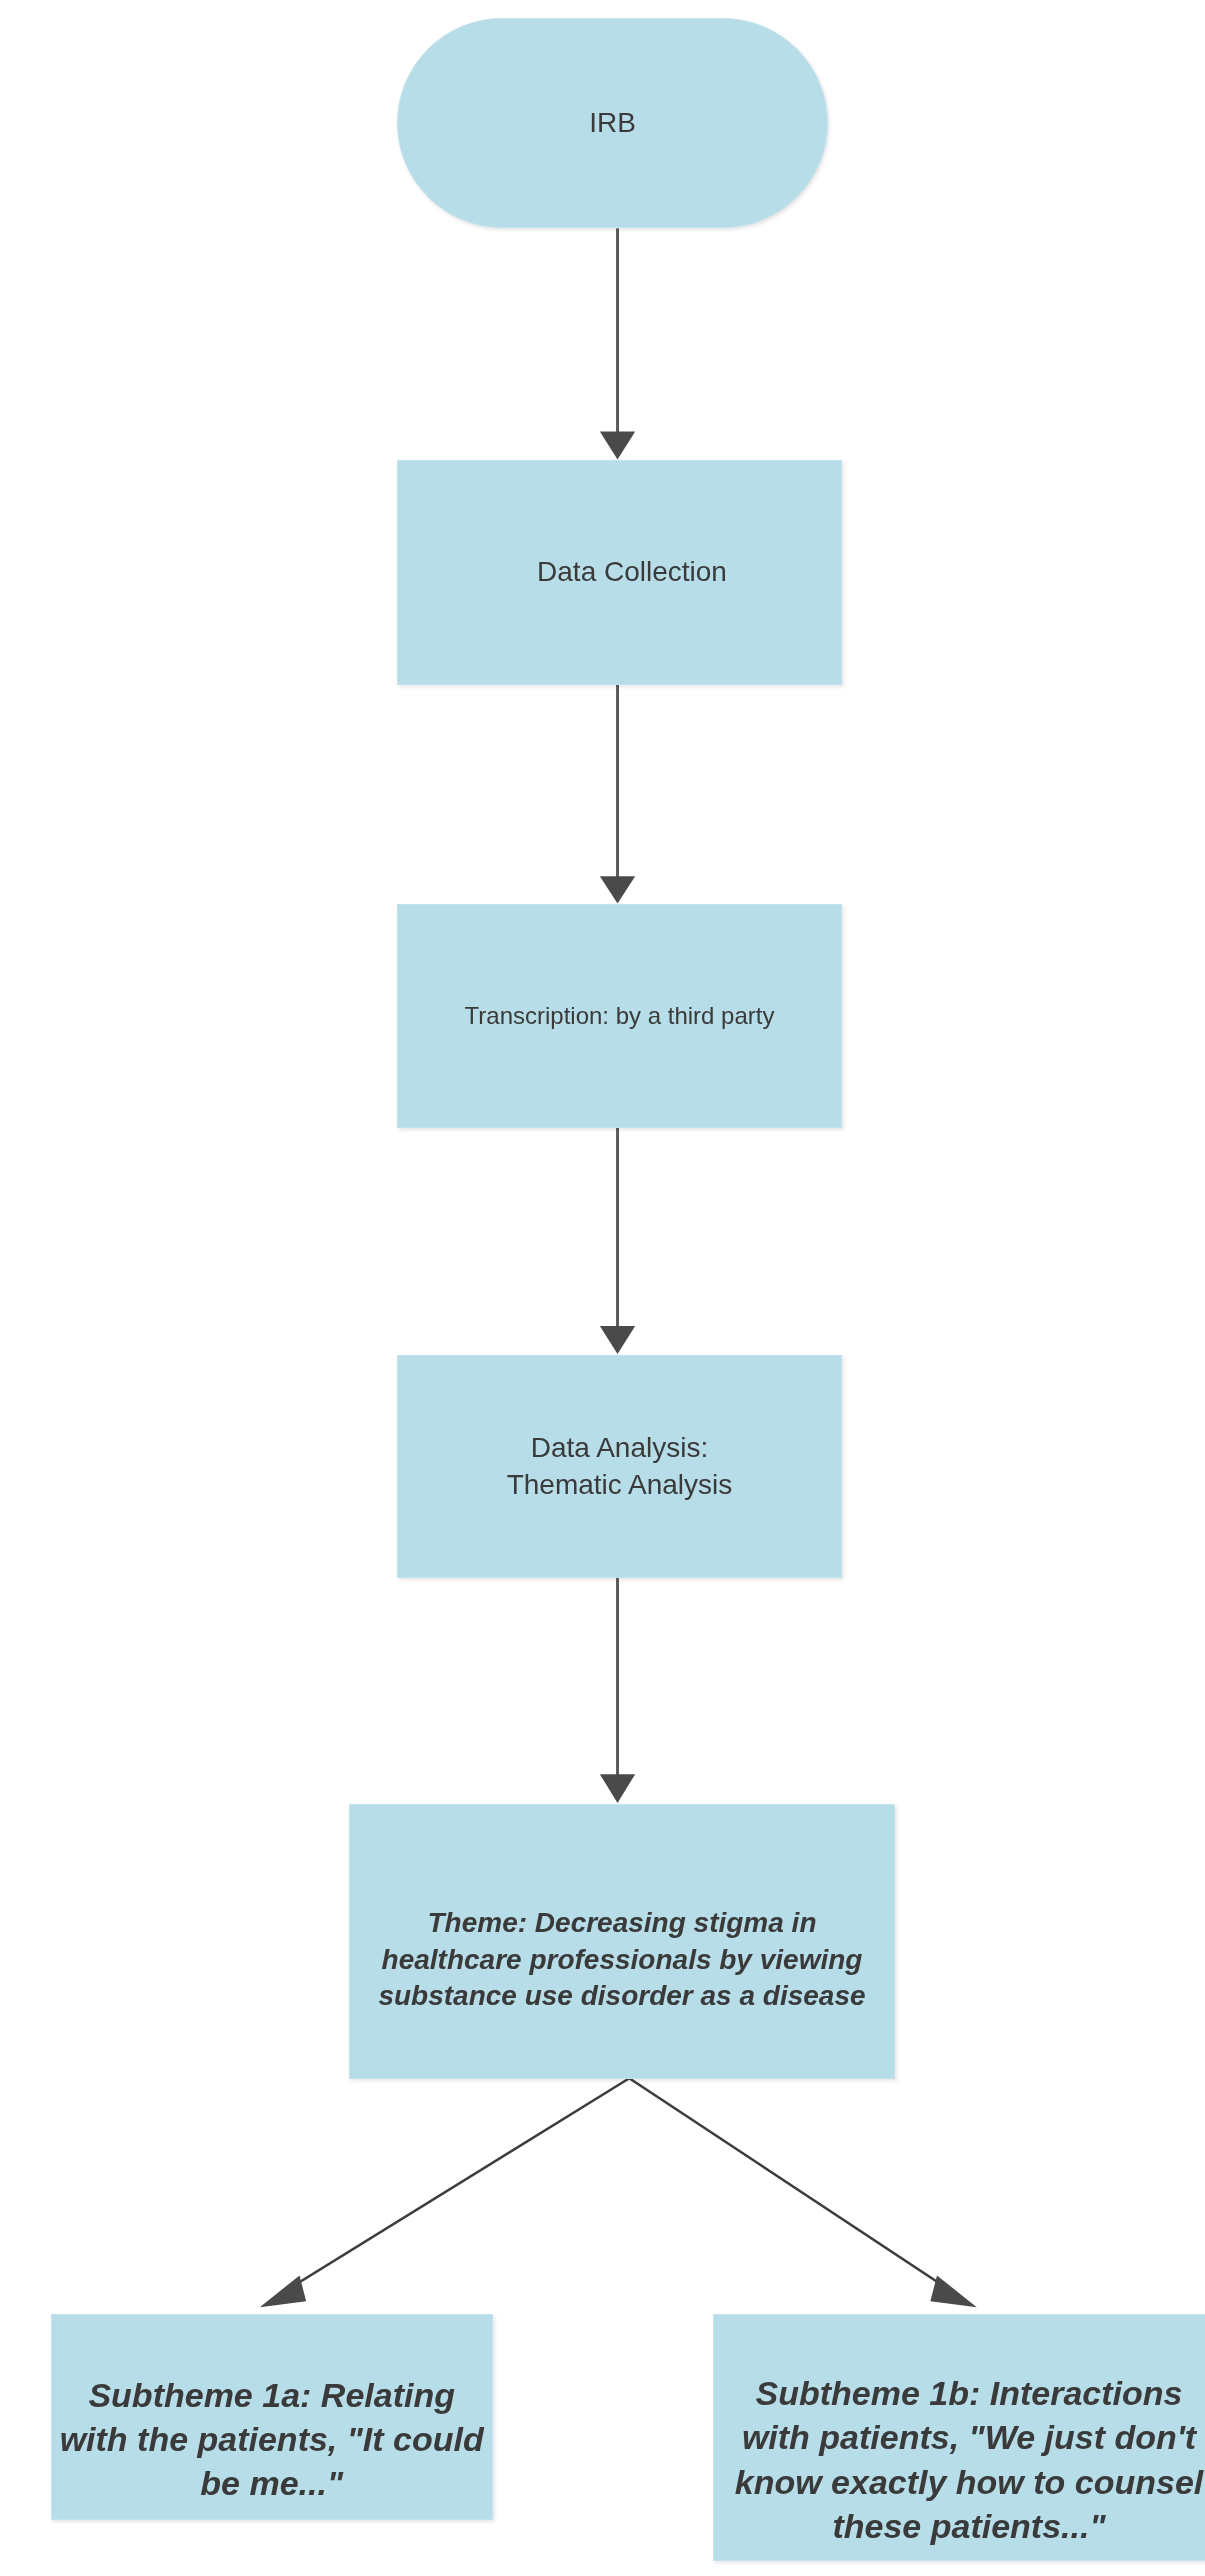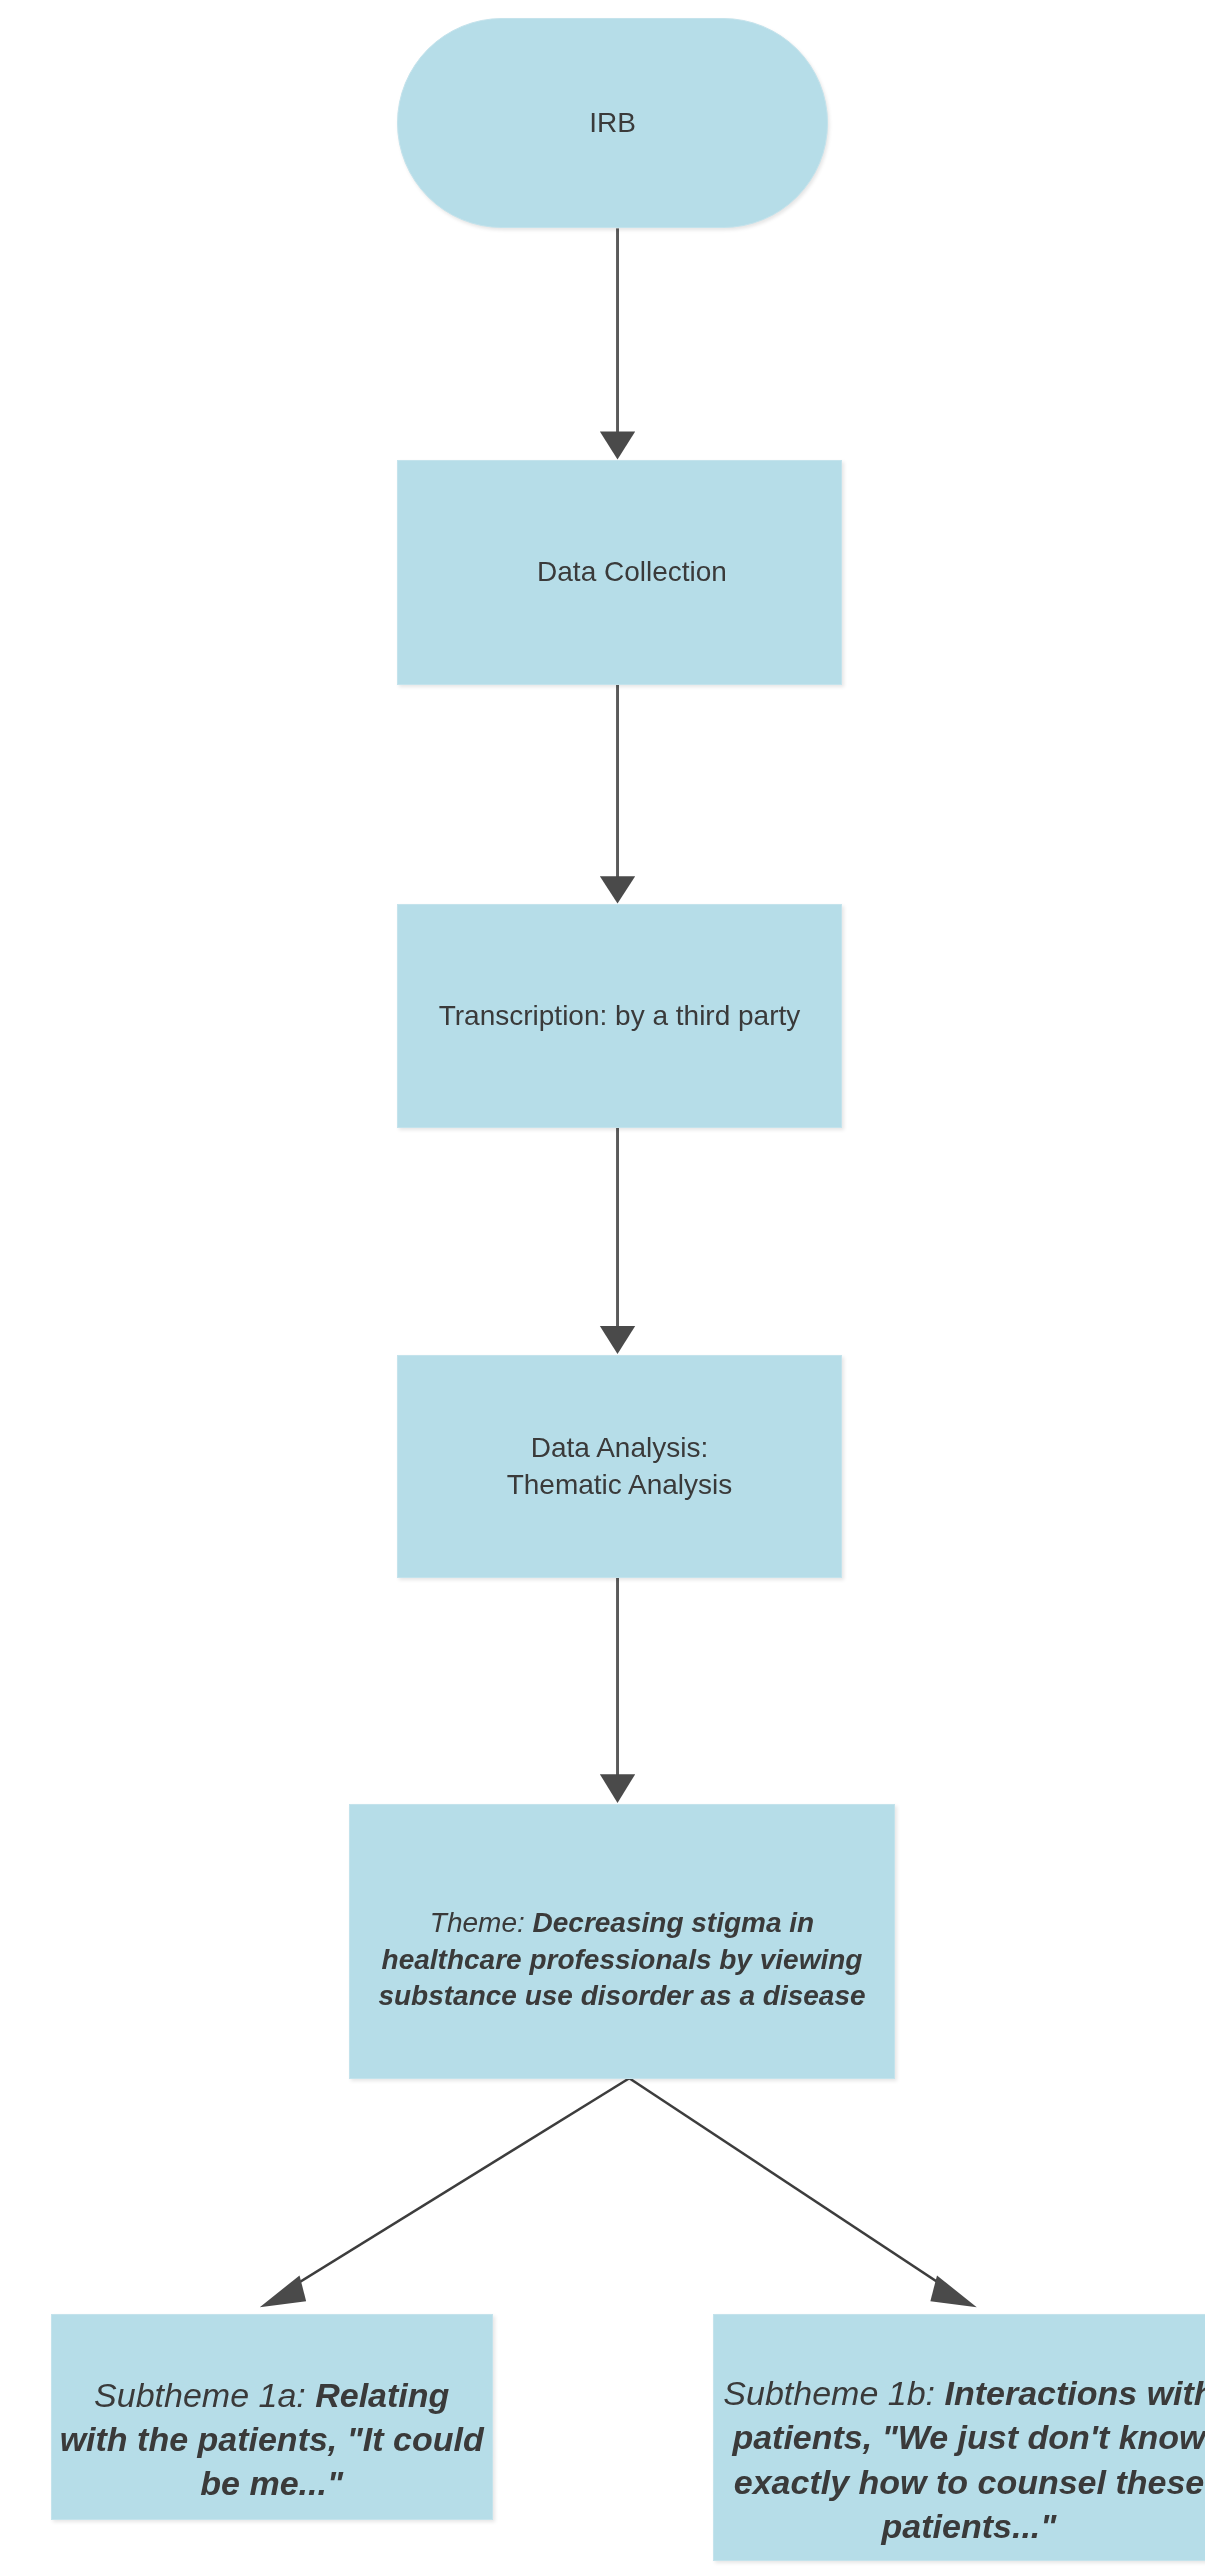--- a/index.html
+++ b/index.html
@@ -56,21 +56,21 @@
   }
   #node-data-collection {
     left: 361px; top: 460px;
     width: 445px; height: 225px;
     font-size: 28px;
     padding-left: 25px;
   }
   #node-transcription {
     left: 361px; top: 904px;
     width: 445px; height: 224px;
-    font-size: 28px;
+    font-size: 24px;
   }
   #node-data-analysis {
     left: 361px; top: 1355px;
     width: 445px; height: 223px;
     font-size: 28px;
   }
   #node-theme {
     left: 313px; top: 1804px;
     width: 546px; height: 275px;
     font-size: 28px;
@@ -81,21 +81,21 @@
     width: 442px; height: 206px;
     font-size: 34px;
     font-style: italic;
   }
   #node-subtheme-1b {
     left: 677px; top: 2314px;
     width: 512px; height: 247px;
     font-size: 34px;
     font-style: italic;
   }
-  .lead { font-weight: normal; font-style: italic; }
+  .lead { font-weight: bold; font-style: italic; }
   .emph { font-weight: bold; }
 </style>
 </head>
 <body>
 
 <div id="canvas">
 
   <svg id="edges" viewBox="0 0 1637 3499" width="1205" height="2576" xmlns="http://www.w3.org/2000/svg">
     <defs>
       <marker id="arrowhead" markerWidth="10" markerHeight="10" refX="8.2" refY="4" orient="auto" markerUnits="userSpaceOnUse">

